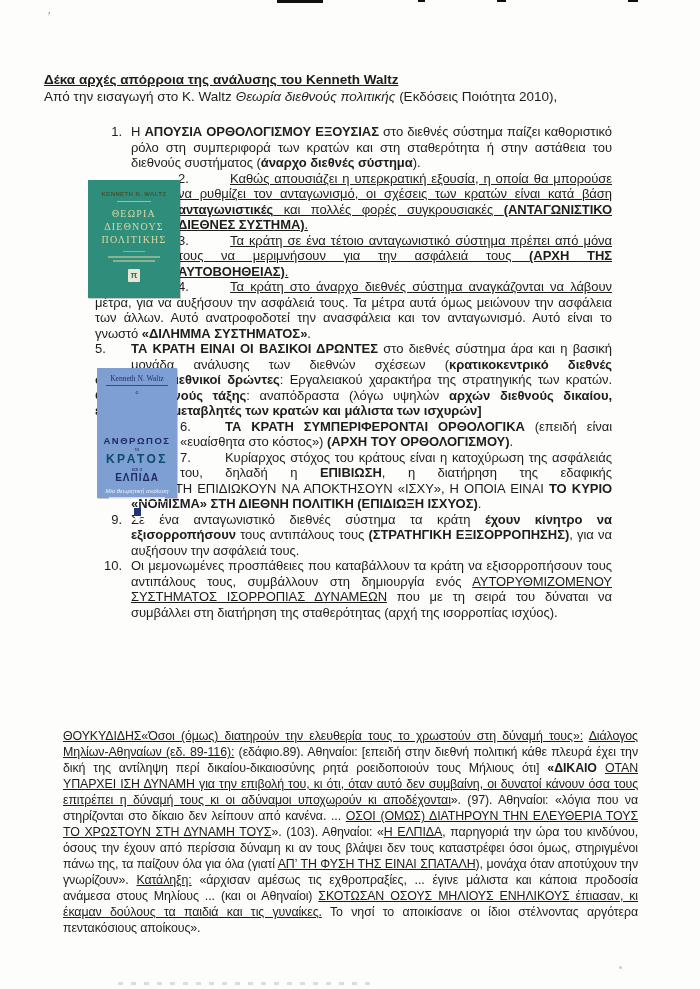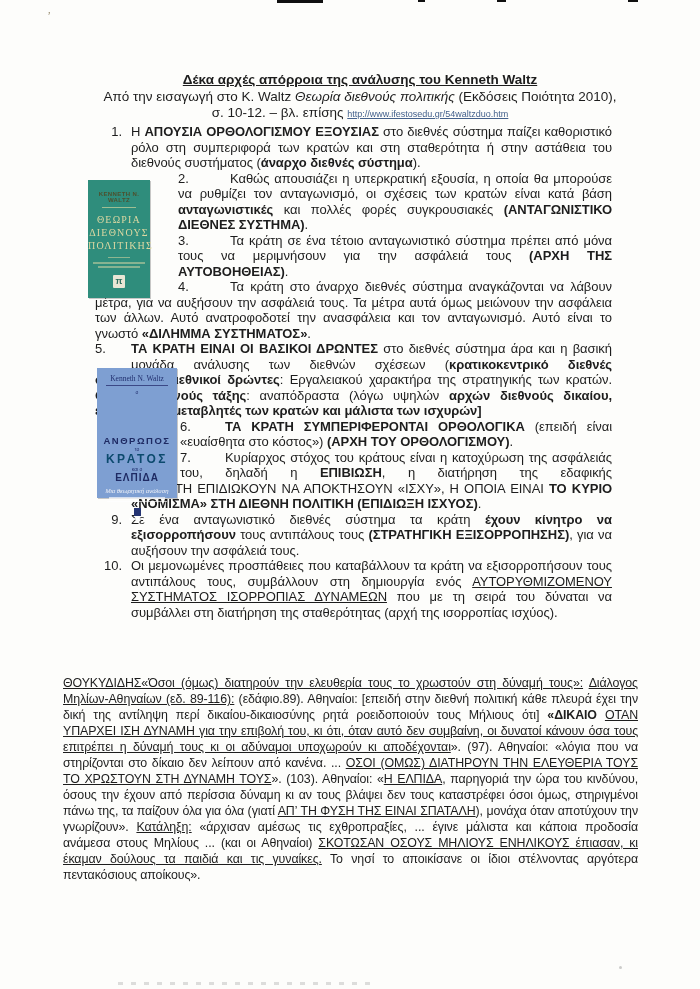--- a/index.html
+++ b/index.html
@@ -13,53 +13,53 @@
   .tbar.t2{left:418px;width:7px;height:2px;}
   .tbar.t3{left:497px;width:9px;height:2px;}
   .tbar.t4{left:628px;width:10px;height:2px;}
   .comma-mark{position:absolute;left:47px;top:7px;width:8px;height:14px;}
   .comma-mark::after{content:"ʼ";font-style:italic;color:#968a6d;font-size:12px;}
   .bdots{position:absolute;left:118px;top:982px;width:260px;height:3px;opacity:.45;
          background:repeating-linear-gradient(90deg,rgba(110,110,110,.5) 0 5px,transparent 5px 13px);}
   .rdot{position:absolute;left:619px;top:966px;width:3px;height:3px;background:rgba(130,130,130,.4);border-radius:50%;}
 
   
-  .header{position:absolute;left:50px;top:71px;width:620px;text-align:center;}
+  .header{position:absolute;left:44px;top:71px;width:620px;}
   .doc-title{font-size:13.5px;font-weight:bold;text-decoration:underline;line-height:17px;}
   .doc-sub{font-size:13.5px;line-height:17px;}
   .doc-sub2{font-size:13.5px;line-height:16px;}
   .url{font-size:9px;color:#44618c;text-decoration:underline;cursor:pointer;}
 
   
   .list{position:absolute;left:95px;top:124px;width:517px;font-size:13px;line-height:15.5px;letter-spacing:-0.05px;}
   .itm{position:relative;}
   .itm.n{padding-left:36px;}
   .num{position:absolute;left:0;top:0;width:27px;text-align:right;}
   .inum{display:inline-block;width:52px;}
-  .ind-a{margin-left:83px;}
+  .ind-a{margin-left:83px;text-decoration:underline;}
   .ind-b{margin-left:85px;}
   .ind-b .inum{width:45px;}
   .ind-5b{}
   .jt{text-align:justify;}
   .jl{text-align:justify;text-align-last:justify;}
 
   
   .sg-r{}
   .sg-b{font-weight:bold;}
   .sg-i{font-style:italic;}
   .sg-u{text-decoration:underline;}
   .sg-bu{font-weight:normal;text-decoration:underline;}
 
   
-  .thuc{position:absolute;left:63px;top:675px;width:575px;font-size:12.4px;line-height:16px;
+  .thuc{position:absolute;left:63px;top:728px;width:575px;font-size:12.4px;line-height:16px;
         text-align:justify;letter-spacing:-0.1px;}
 
   
   .book{position:absolute;z-index:2;text-align:center;box-shadow:1px 1px 0 rgba(40,40,40,.25);}
-  .book1{left:88px;top:180px;width:62px;height:118px;background:#2f8d7c;}
+  .book1{left:88px;top:180px;width:92px;height:118px;background:#2f8d7c;}
   .b1-author{margin-top:11px;font-size:6px;letter-spacing:.4px;color:#4d502e;font-weight:bold;}
   .b1-rule{width:34px;height:1px;background:rgba(220,216,160,.65);margin:4px auto 5px;}
   .b1-title{font-family:"Liberation Serif",serif;font-size:10px;letter-spacing:1.2px;
             color:#dcd8a2;line-height:13px;}
   .b1-rule2{width:22px;height:1px;background:rgba(220,216,160,.55);margin:5px auto 4px;}
   .b1-tiny{height:2px;background:rgba(222,218,165,.5);margin:2px auto;}
   .b1-tiny.w1{width:52px;} .b1-tiny.w2{width:42px;}
   .b1-logo{width:12px;height:13px;background:#e9e6d5;color:#2f6f5f;font-size:9px;line-height:13px;
            font-weight:bold;margin:7px auto 0;border-radius:1px;}
 
@@ -85,21 +85,20 @@
   <div class="tbar t2"></div>
   <div class="tbar t3"></div>
   <div class="tbar t4"></div>
   <div class="comma-mark"></div>
   <div class="bdots"></div>
   <div class="rdot"></div>
 
   <div class="header">
     <div class="doc-title">Δέκα αρχές απόρροια της ανάλυσης του Kenneth Waltz</div>
     <div class="doc-sub"><span class="sg-r">Από την εισαγωγή στο Κ. Waltz </span><span class="sg-i">Θεωρία διεθνούς πολιτικής</span><span class="sg-r"> (Εκδόσεις Ποιότητα 2010),</span></div>
-    <div class="doc-sub2"><span>σ. 10-12.  – βλ. επίσης </span><a class="url">http://www.ifestosedu.gr/54waltzduo.htm</a></div>
   </div>
 
   <div class="list">
     <div class="itm n jt"><span class="num">1.</span><span><span class="sg-r">Η </span><span class="sg-b">ΑΠΟΥΣΙΑ ΟΡΘΟΛΟΓΙΣΜΟΥ ΕΞΟΥΣΙΑΣ</span><span class="sg-r"> στο διεθνές σύστημα παίζει καθοριστικό ρόλο στη συμπεριφορά των κρατών και στη σταθερότητα ή στην αστάθεια του διεθνούς συστήματος (</span><span class="sg-b">άναρχο διεθνές σύστημα</span><span class="sg-r">).</span></span></div>
     <div class="itm ind-a jt"><span class="inum">2.</span><span><span class="sg-r">Καθώς απουσιάζει η υπερκρατική εξουσία, η οποία θα μπορούσε να ρυθμίζει τον ανταγωνισμό, οι σχέσεις των κρατών είναι κατά βάση </span><span class="sg-b">ανταγωνιστικές</span><span class="sg-r"> και πολλές φορές συγκρουσιακές </span><span class="sg-b">(ΑΝΤΑΓΩΝΙΣΤΙΚΟ ΔΙΕΘΝΕΣ ΣΥΣΤΗΜΑ)</span><span class="sg-r">.</span></span></div>
     <div class="itm ind-a jt"><span class="inum">3.</span><span><span class="sg-r">Τα κράτη σε ένα τέτοιο ανταγωνιστικό σύστημα πρέπει από μόνα τους να μεριμνήσουν για την ασφάλειά τους </span><span class="sg-b">(ΑΡΧΗ ΤΗΣ ΑΥΤΟΒΟΗΘΕΙΑΣ)</span><span class="sg-r">.</span></span></div>
     <div class="itm ind-a jl"><span class="inum">4.</span><span><span class="sg-r">Τα κράτη στο άναρχο διεθνές σύστημα αναγκάζονται να λάβουν</span></span></div>
     <div class="itm jt"><span><span class="sg-r">μέτρα, για να αυξήσουν την ασφάλειά τους. Τα μέτρα αυτά όμως μειώνουν την ασφάλεια των άλλων. Αυτό ανατροφοδοτεί την ανασφάλεια και τον ανταγωνισμό. Αυτό είναι το γνωστό </span><span class="sg-b">«ΔΙΛΗΜΜΑ ΣΥΣΤΗΜΑΤΟΣ»</span><span class="sg-r">.</span></span></div>
     <div class="itm n jl"><span class="num">5.</span><span><span class="sg-b">ΤΑ ΚΡΑΤΗ ΕΙΝΑΙ ΟΙ ΒΑΣΙΚΟΙ ΔΡΩΝΤΕΣ</span><span class="sg-r"> στο διεθνές σύστημα άρα και η βασική μονάδα ανάλυσης των διεθνών σχέσεων (</span><span class="sg-b">κρατικοκεντρικό διεθνές</span></span></div>
     <div class="itm ind-5b jt"><span><span class="sg-b">σύστημα</span><span class="sg-r">). [</span><span class="sg-b">διεθνικοί δρώντες</span><span class="sg-r">: Εργαλειακού χαρακτήρα της στρατηγικής των κρατών. </span><span class="sg-b">Θεσμοί διεθνούς τάξης</span><span class="sg-r">: αναπόδραστα (λόγω υψηλών </span><span class="sg-b">αρχών διεθνούς δικαίου, εξαρτημένες μεταβλητές των κρατών και μάλιστα των ισχυρών]</span></span></div>

